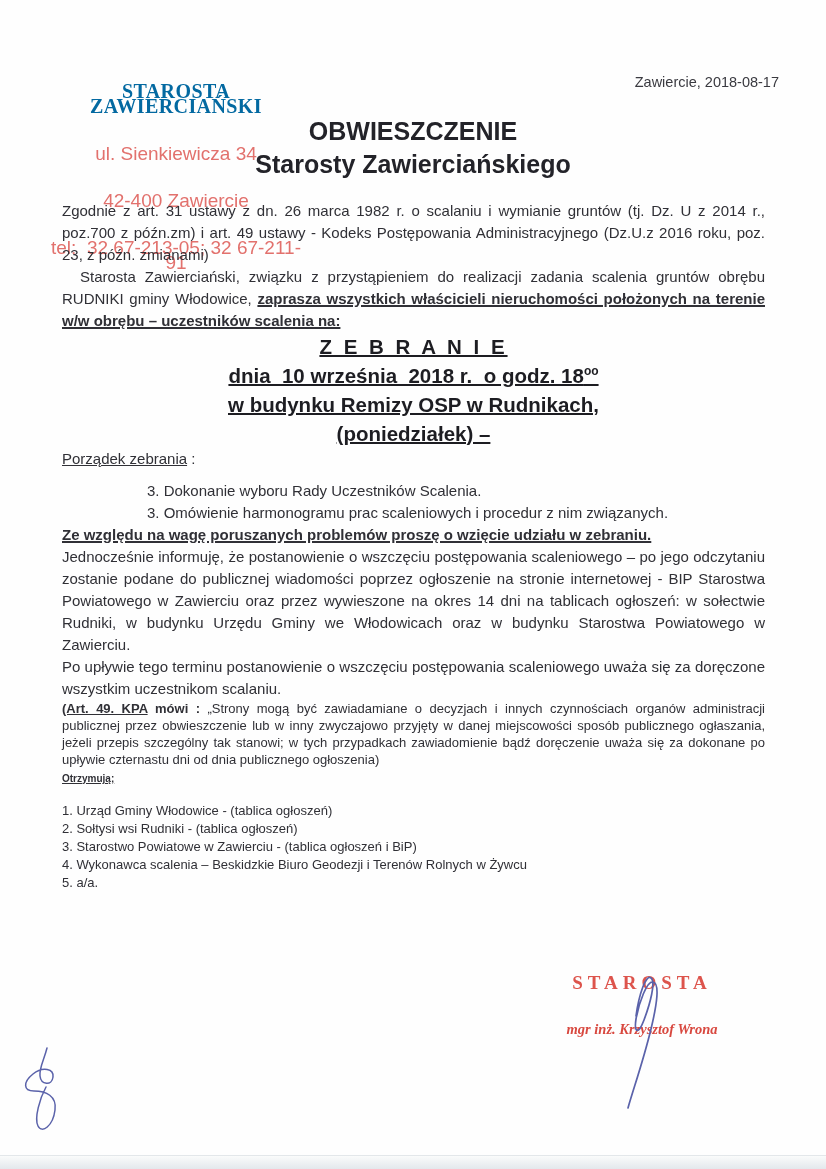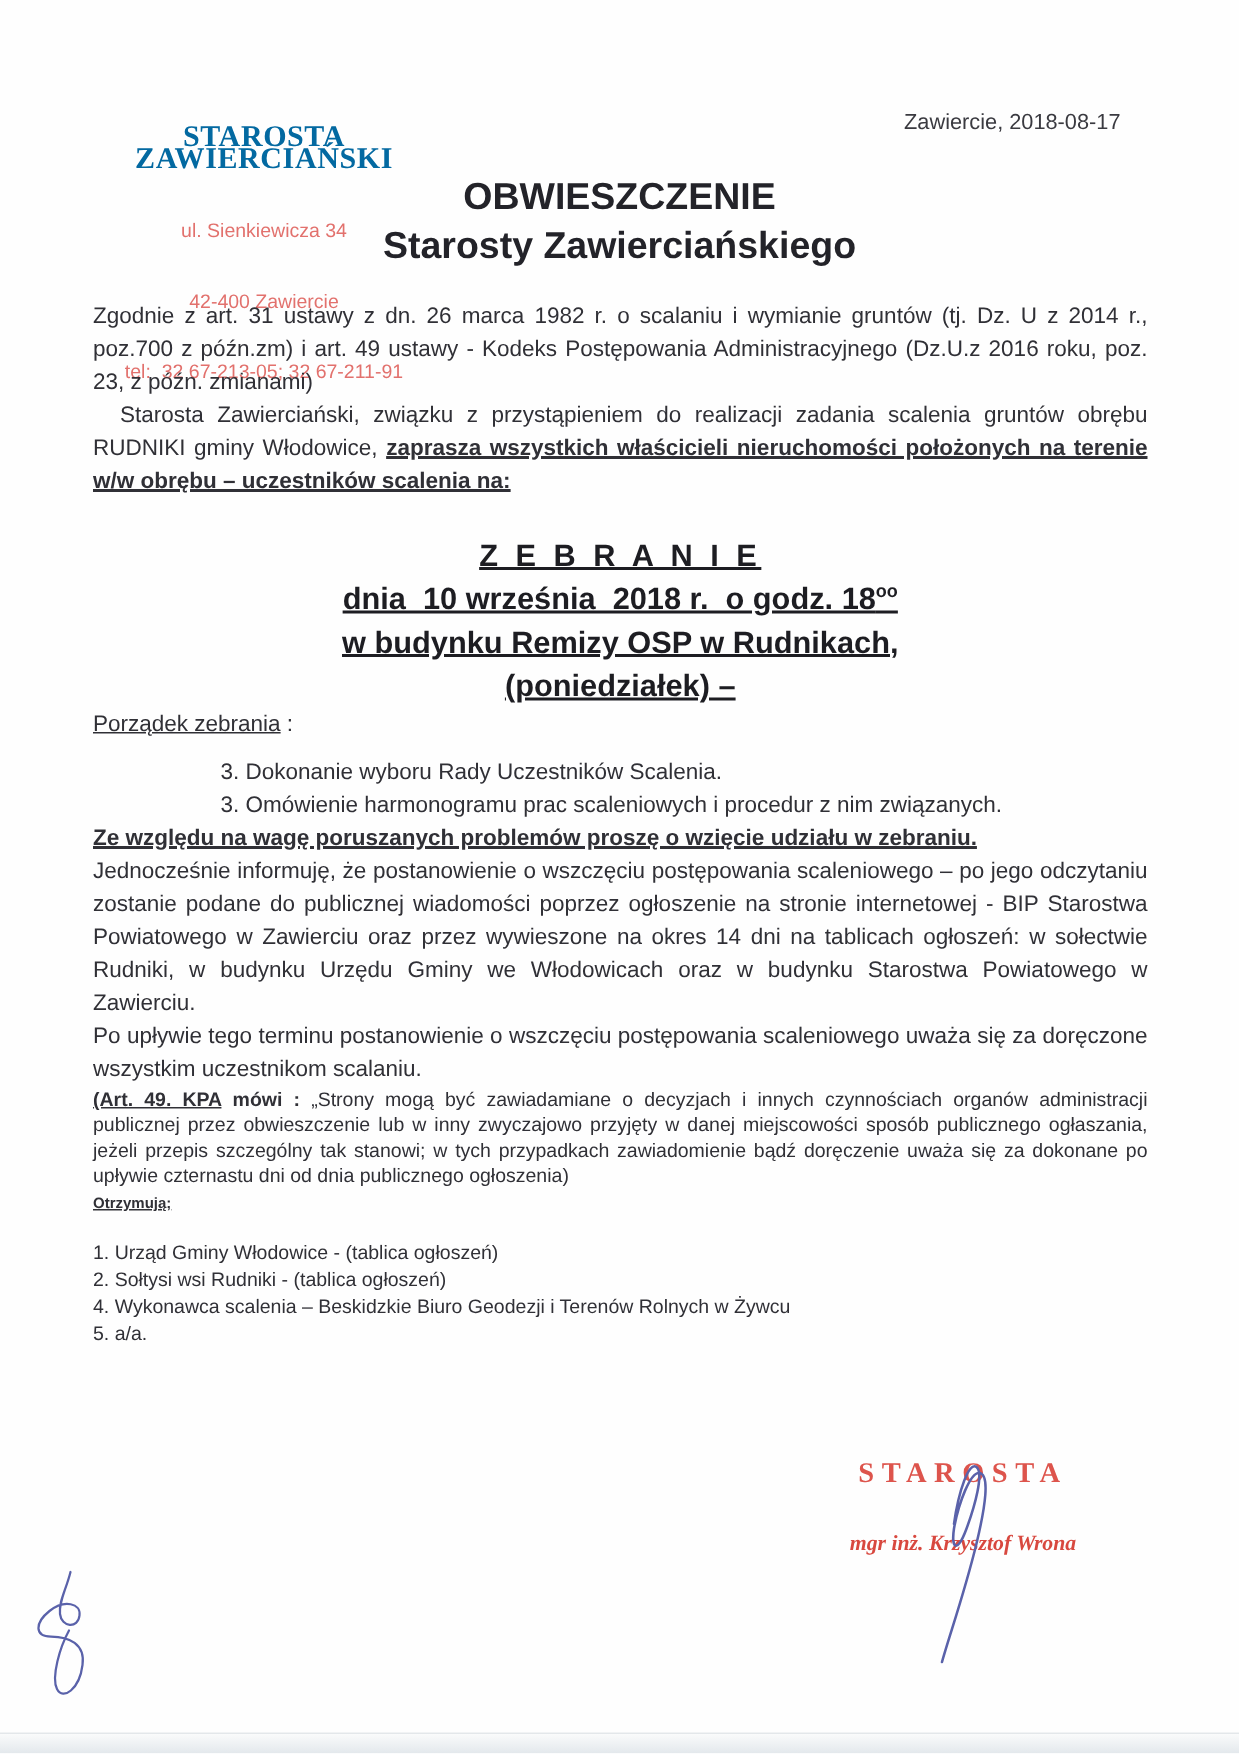--- a/index.html
+++ b/index.html
@@ -22,25 +22,25 @@
     white-space: pre-wrap;
     line-height: 15px;
   }
   .lh-name {
     font-family: "Liberation Serif", serif;
     font-weight: bold;
     font-size: 20px;
     letter-spacing: 0.4px;
     color: #0369a1;
   }
-  .lh-line { font-size: 13px; margin-top: 2px; color: #e2716d; }
+  .lh-line { font-size: 19px; margin-top: 2px; color: #e2716d; }
 
   .dateline {
     position: absolute;
-    top: 74px; right: 79px;
+    top: 74px; right: 47px;
     font-size: 14.5px;
     color: #3a3a40;
   }
 
   
   .titles {
     position: absolute;
     top: 115px; left: 0;
     width: 826px;
     text-align: center;
@@ -57,21 +57,20 @@
     width: 703px;
     font-size: 15px;
     line-height: 22px;
     text-align: justify;
   }
   .content p { margin: 0; }
   .p-intro { margin-top: 16px; text-indent: 18px; }
   .em-u { font-weight: bold; text-decoration: underline; text-decoration-thickness: 1.5px; }
 
   .meeting {
-    margin-top: 24px;
     text-align: center;
     font-weight: bold;
     font-size: 20.5px;
     line-height: 29px;
     color: #1d1d22;
   }
   .meeting .u {
     text-decoration: underline;
     text-decoration-thickness: 2px;
     white-space: pre-wrap;
@@ -202,20 +201,21 @@
 
     <p class="p-deadline">Po upływie tego terminu postanowienie o wszczęciu postępowania scaleniowego uważa się za doręczone wszystkim uczestnikom scalaniu.</p>
 
     <p class="legal-note"><span class="lead">(Art. 49. KPA</span><span class="lead2"> mówi :</span><span> „Strony mogą być zawiadamiane o decyzjach i innych czynnościach organów administracji publicznej przez obwieszczenie lub w inny zwyczajowo przyjęty w danej miejscowości sposób publicznego ogłaszania, jeżeli przepis szczególny tak stanowi; w tych przypadkach zawiadomienie bądź doręczenie uważa się za dokonane po upływie czternastu dni od dnia publicznego ogłoszenia)</span></p>
 
     <p class="recipients-heading">Otrzymują;</p>
 
     <ul class="recipients-list">
       <li>1. Urząd Gminy Włodowice - (tablica ogłoszeń)</li>
       <li>2. Sołtysi wsi Rudniki  - (tablica ogłoszeń)</li>
+      <li>3. Starostwo Powiatowe w Zawierciu - (tablica ogłoszeń i BiP)</li>
       <li>4. Wykonawca scalenia – Beskidzkie Biuro Geodezji i Terenów Rolnych w Żywcu</li>
       <li>5. a/a.</li>
     </ul>
   </div>
 
   <div class="sig-stamp">
     <div class="sig-title">STAROSTA</div>
     <div class="sig-name">mgr inż. Krzysztof Wrona</div>
   </div>
 

